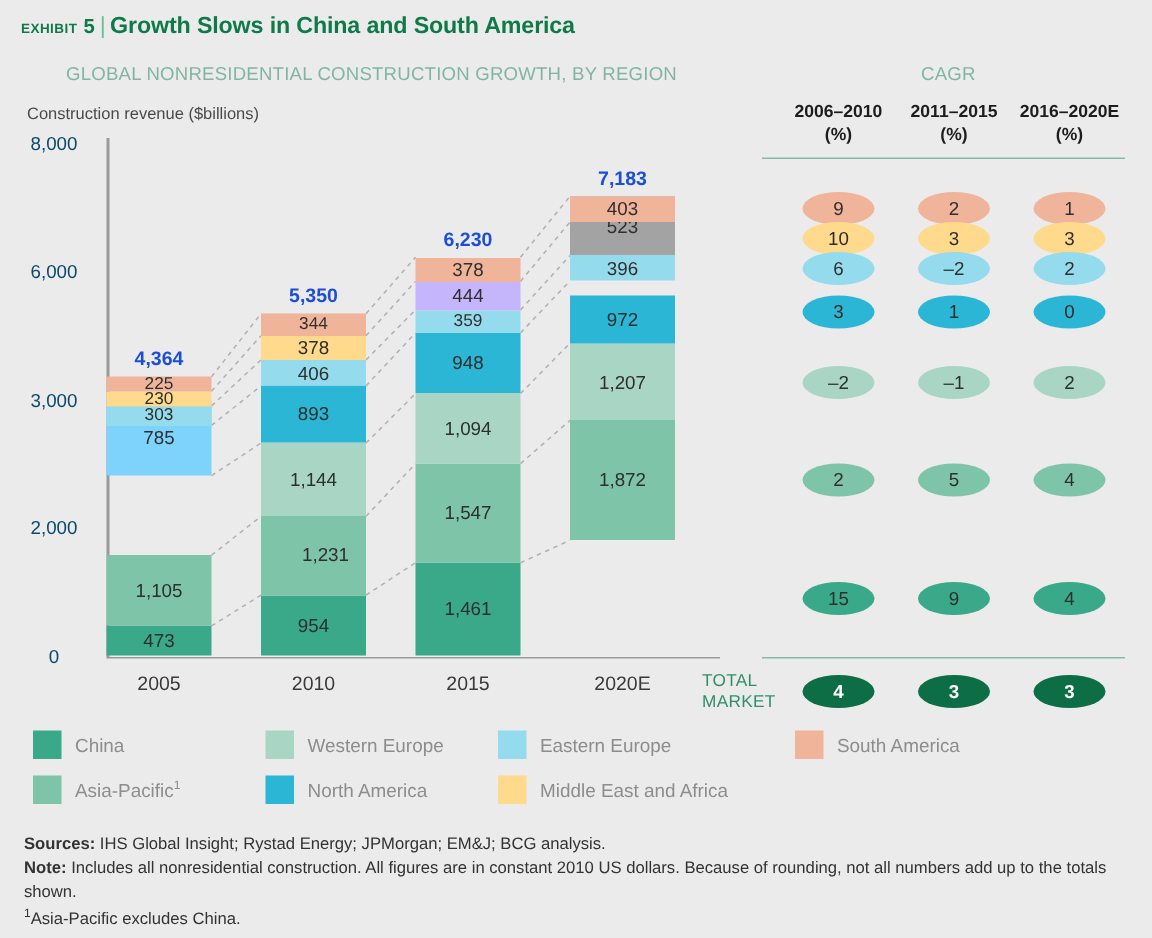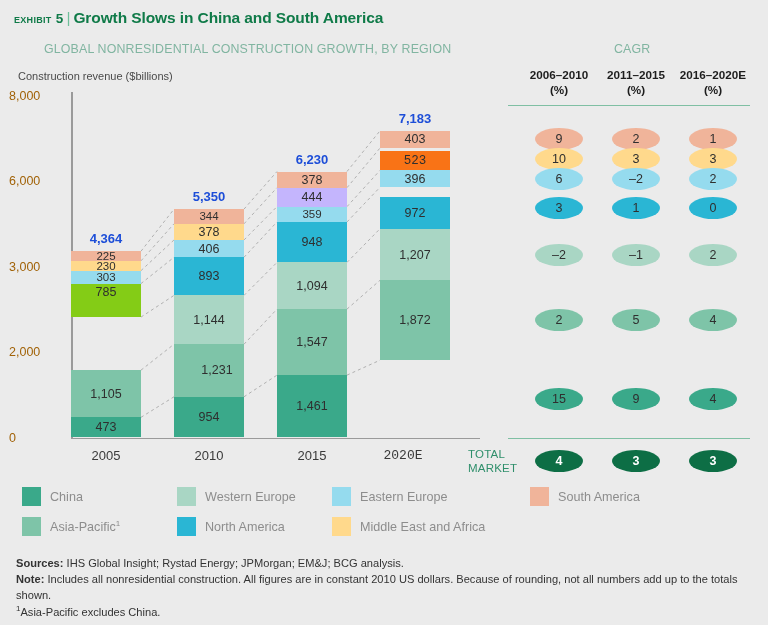--- a/index.html
+++ b/index.html
@@ -69,23 +69,23 @@
     position: absolute;
     left: 0;
     top: 0;
     width: 490px;
     height: 470px;
   }
   .ytick {
     position: absolute;
     right: 0;
     width: 54px;
-    text-align: left;
+    text-align: center;
     font-size: 12.5px;
-    color: #a16207;
+    color: #0c4a6e;
     transform: translateY(-50%);
     white-space: nowrap;
   }
   .yaxis-line {
     position: absolute;
     left: 71px;
     width: 1.5px;
     background: #9a9a9a;
   }
   .xaxis-line {
@@ -262,21 +262,21 @@
     <div class="ytick" style="top: 437.5px; right: 427px;">0</div>
     <div class="ytick" style="top: 352.125px; right: 427px;">2,000</div>
     <div class="ytick" style="top: 266.75px; right: 427px;">3,000</div>
     <div class="ytick" style="top: 181.375px; right: 427px;">6,000</div>
     <div class="ytick" style="top: 96px; right: 427px;">8,000</div>
     <div class="bartotal" style="left: 71px; width: 70px; top: 231.212px;">4,364</div>
     <div class="xlabel" style="left: 71px; width: 70px; top: 447.5px;">2005</div>
     <div class="bar" style="left: 71px; width: 70px; top: 251.212px; height: 186.288px;">
       <div class="seg" style="bottom: 0px; height: 20.1912px; background: rgb(58, 169, 138);">473</div>
       <div class="seg" style="bottom: 20.1912px; height: 47.1697px; background: rgb(126, 196, 168);">1,105</div>
-      <div class="seg" style="bottom: 120.421px; height: 50px; background: #84cc16; text-align: right;">785</div>
+      <div class="seg" style="bottom: 120.421px; height: 50px; background: #7dd3fc; text-align: right;">785</div>
       <div class="seg tiny" style="bottom: 153.931px; height: 12.9343px; background: rgb(149, 219, 238);">303</div>
       <div class="seg tiny" style="bottom: 166.865px; height: 9.81813px; background: rgb(255, 217, 140);">230</div>
       <div class="seg tiny" style="bottom: 176.684px; height: 9.60469px; background: rgb(240, 180, 154);">225</div>
     </div>
     <div class="bartotal" style="left: 174px; width: 70px; top: 189.122px;">5,350</div>
     <div class="xlabel" style="left: 174px; width: 70px; top: 447.5px;">2010</div>
     <div class="bar" style="left: 174px; width: 70px; top: 209.122px; height: 228.378px;">
       <div class="seg" style="bottom: 0px; height: 40.7239px; background: rgb(58, 169, 138);">954</div>
       <div class="seg" style="bottom: 40.7239px; height: 52.5483px; background: rgb(126, 196, 168); padding-left: 16px;">1,231</div>
       <div class="seg" style="bottom: 93.2722px; height: 48.8345px; background: rgb(169, 214, 196);">1,144</div>
@@ -290,27 +290,27 @@
     <div class="bar" style="left: 277px; width: 70px; top: 171.557px; height: 265.943px;">
       <div class="seg" style="bottom: 0px; height: 62.3664px; background: rgb(58, 169, 138);">1,461</div>
       <div class="seg" style="bottom: 62.3664px; height: 66.0376px; background: rgb(126, 196, 168);">1,547</div>
       <div class="seg" style="bottom: 128.404px; height: 46.7001px; background: rgb(169, 214, 196);">1,094</div>
       <div class="seg" style="bottom: 175.104px; height: 40.4678px; background: rgb(42, 182, 212);">948</div>
       <div class="seg tiny" style="bottom: 215.572px; height: 15.3248px; background: rgb(149, 219, 238);">359</div>
       <div class="seg" style="bottom: 230.897px; height: 18.9533px; background: #c4b5fd;">444</div>
       <div class="seg" style="bottom: 249.85px; height: 16.1359px; background: rgb(240, 180, 154);">378</div>
     </div>
     <div class="bartotal" style="left: 380px; width: 70px; top: 110.876px;">7,183</div>
-    <div class="xlabel" style="left: 368px; width: 70px; top: 447.5px; font-family: Liberation Mono, monospace;">2020E</div>
+    <div class="xlabel" style="left: 380px; width: 70px; top: 447.5px;">2020E</div>
     <div class="bar" style="left: 380px; width: 70px; top: 130.876px; height: 306.624px;">
       <div class="seg" style="bottom: 77.3071px; height: 79.911px; background: rgb(126, 196, 168);">1,872</div>
       <div class="seg" style="bottom: 157.218px; height: 51.5238px; background: rgb(169, 214, 196);">1,207</div>
       <div class="seg" style="bottom: 208.742px; height: 32px; background: rgb(42, 182, 212);">972</div>
       <div class="seg" style="bottom: 250.234px; height: 16.9043px; background: rgb(149, 219, 238);">396</div>
-      <div class="seg" style="bottom: 267.138px; height: 19px; background: #f97316; font-family: Liberation Mono, monospace;">523</div>
+      <div class="seg" style="bottom: 267.138px; height: 39px; background: #a3a3a3;">523</div>
       <div class="seg" style="bottom: 289.464px; height: 17.2031px; background: rgb(240, 180, 154);">403</div>
     </div>
   </div>
 
 <div id="cagr">
     <div class="col-head" style="left: 9px; width: 120px; top: 68px;">
       <div>2006–2010</div>
       <div class="pct">(%)</div>
     </div>
     <div class="col-head" style="left: 86px; width: 120px; top: 68px;">

